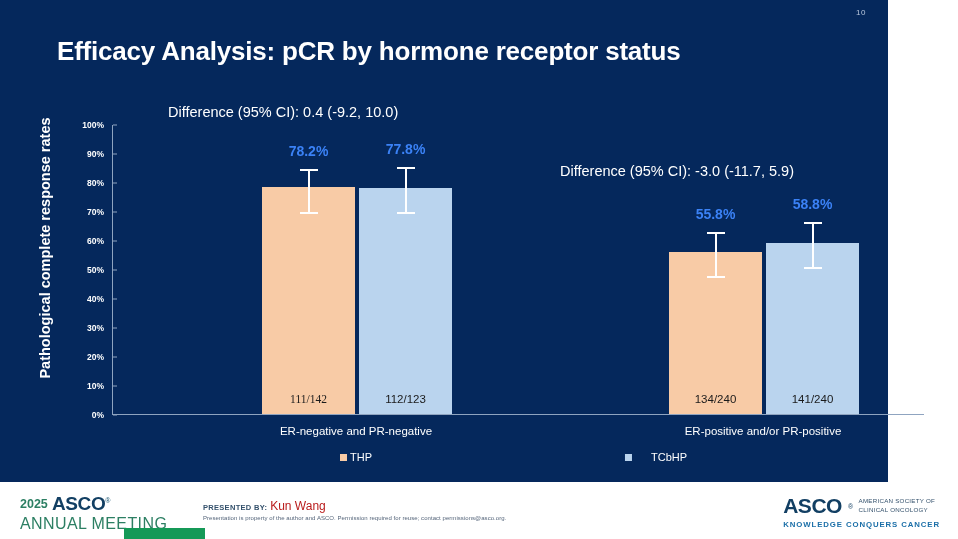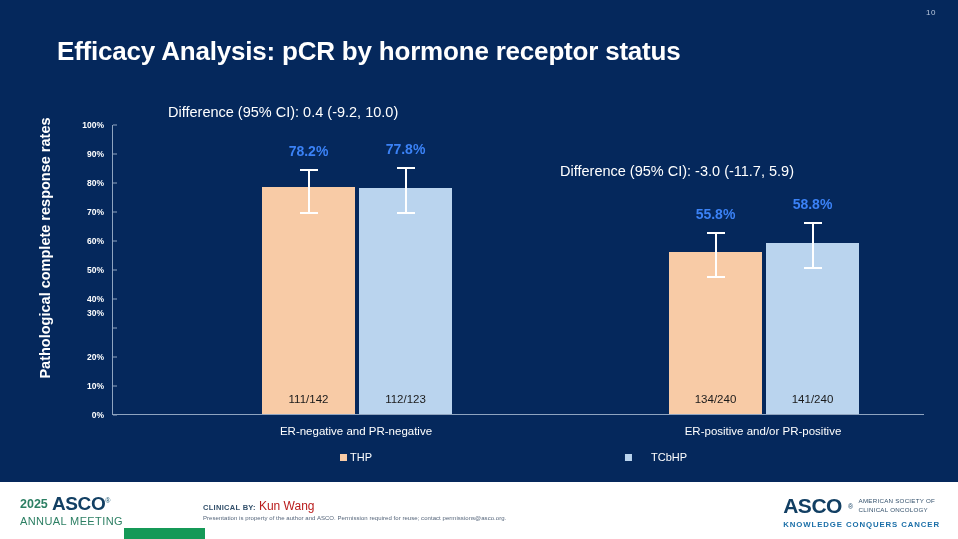--- a/index.html
+++ b/index.html
@@ -2,21 +2,21 @@
 <html><head>
 <meta charset="utf-8">
 <style>
   html,body{margin:0;padding:0;}
   body{
     width:958px;height:539px;overflow:hidden;
     background:#ffffff;
     font-family:"Liberation Sans", sans-serif;
   }
   .slide{
-    position:relative;width:958px;height:539px;
+    position:relative;width:888px;height:539px;
     background:#05285C;
   }
   .slide-number{
     position:absolute;top:8px;right:22px;
     font-size:8px;color:#b8c6dc;letter-spacing:.5px;
   }
   .slide-title{
     position:absolute;left:57px;top:36px;
     font-size:26px;font-weight:bold;color:#ffffff;
     letter-spacing:-0.2px;white-space:nowrap;
@@ -88,21 +88,21 @@
     background:#ffffff;
   }
   .asco-meeting{
     position:absolute;left:20px;top:12px;
     line-height:1;color:#1a4a6e;
   }
   .asco-meeting .row1{font-size:15px;color:#15526e;}
   .asco-meeting .row1 .yr{font-size:12.5px;font-weight:bold;color:#2c7f63;vertical-align:2px;}
   .asco-meeting .row1 .big{font-size:19px;font-weight:bold;letter-spacing:-0.4px;color:#123f63;}
   .asco-meeting .row1 .reg{font-size:7px;vertical-align:7px;}
-  .asco-meeting .row2{font-size:11px;color:#2c7f63;letter-spacing:.4px;margin-top:3px;}
+  .asco-meeting .row2{font-size:16px;color:#2c7f63;letter-spacing:.4px;margin-top:3px;}
   .hashtag{
     position:absolute;left:124px;top:14px;
     background:#159957;color:#000000;
     font-size:12.5px;font-weight:bold;letter-spacing:.3px;
     padding:22px 11px;
     margin-top:32px;
   }
   .presented{
     position:absolute;left:203px;top:14px;color:#123f63;
   }
@@ -137,37 +137,37 @@
 
     <div class="y-axis-title">Pathological complete response rates</div>
 
     <div class="plot" id="plot">
         <div class="ytick" style="top: 290px;">0%</div>
         <div class="ytick-mark" style="top: 290px;"></div>
         <div class="ytick" style="top: 261px;">10%</div>
         <div class="ytick-mark" style="top: 261px;"></div>
         <div class="ytick" style="top: 232px;">20%</div>
         <div class="ytick-mark" style="top: 232px;"></div>
-        <div class="ytick" style="top: 188px;">30%</div>
+        <div class="ytick" style="top: 203px;">30%</div>
         <div class="ytick-mark" style="top: 203px;"></div>
         <div class="ytick" style="top: 174px;">40%</div>
         <div class="ytick-mark" style="top: 174px;"></div>
         <div class="ytick" style="top: 145px;">50%</div>
         <div class="ytick-mark" style="top: 145px;"></div>
         <div class="ytick" style="top: 116px;">60%</div>
         <div class="ytick-mark" style="top: 116px;"></div>
         <div class="ytick" style="top: 87px;">70%</div>
         <div class="ytick-mark" style="top: 87px;"></div>
         <div class="ytick" style="top: 58px;">80%</div>
         <div class="ytick-mark" style="top: 58px;"></div>
         <div class="ytick" style="top: 29px;">90%</div>
         <div class="ytick-mark" style="top: 29px;"></div>
         <div class="ytick" style="top: 0px;">100%</div>
         <div class="ytick-mark" style="top: 0px;"></div>
-        <div class="bar bar-thp" style="left: 149px; width: 93px; height: 226.78px;">
+        <div class="bar bar-thp" style="left: 149px; width: 93px; height: 226.78px; font-family: Liberation Serif, serif;">
           <div class="bar-denom">111/142</div>
         </div>
         <div class="errbar" style="left: 195.5px; top: 43.5px; height: 43.5px;"></div>
         <div class="errcap" style="left: 195.5px; top: 43.5px;"></div>
         <div class="errcap" style="left: 195.5px; top: 87px;"></div>
         <div class="bar-value" style="left: 195.5px; top: 17.5px;">78.2%</div>
         <div class="bar bar-tcbhp" style="left: 246px; width: 93px; height: 225.62px;">
           <div class="bar-denom">112/123</div>
         </div>
         <div class="errbar" style="left: 292.5px; top: 42.05px; height: 44.95px;"></div>
@@ -217,21 +217,21 @@
       <div class="row1">
         <span class="yr">2025</span>
         <span class="big">ASCO</span><span class="reg">®</span>
       </div>
       <div class="row2">ANNUAL MEETING</div>
     </div>
 
     <div class="hashtag">#ASCO25</div>
 
     <div class="presented">
-      <span class="pb">CLINICAL BY:</span><span class="nm">Kun Wang</span>
+      <span class="pb">PRESENTED BY:</span><span class="nm">Kun Wang</span>
     </div>
 
     <div class="fineprint">Presentation is property of the author and ASCO. Permission required for reuse; contact permissions@asco.org.</div>
 
     <div class="asco-right">
       <div class="line1">
         <span class="big">ASCO</span>
           <span class="big reg">®</span>
         <span class="society">
           <span>AMERICAN SOCIETY OF</span><br>

